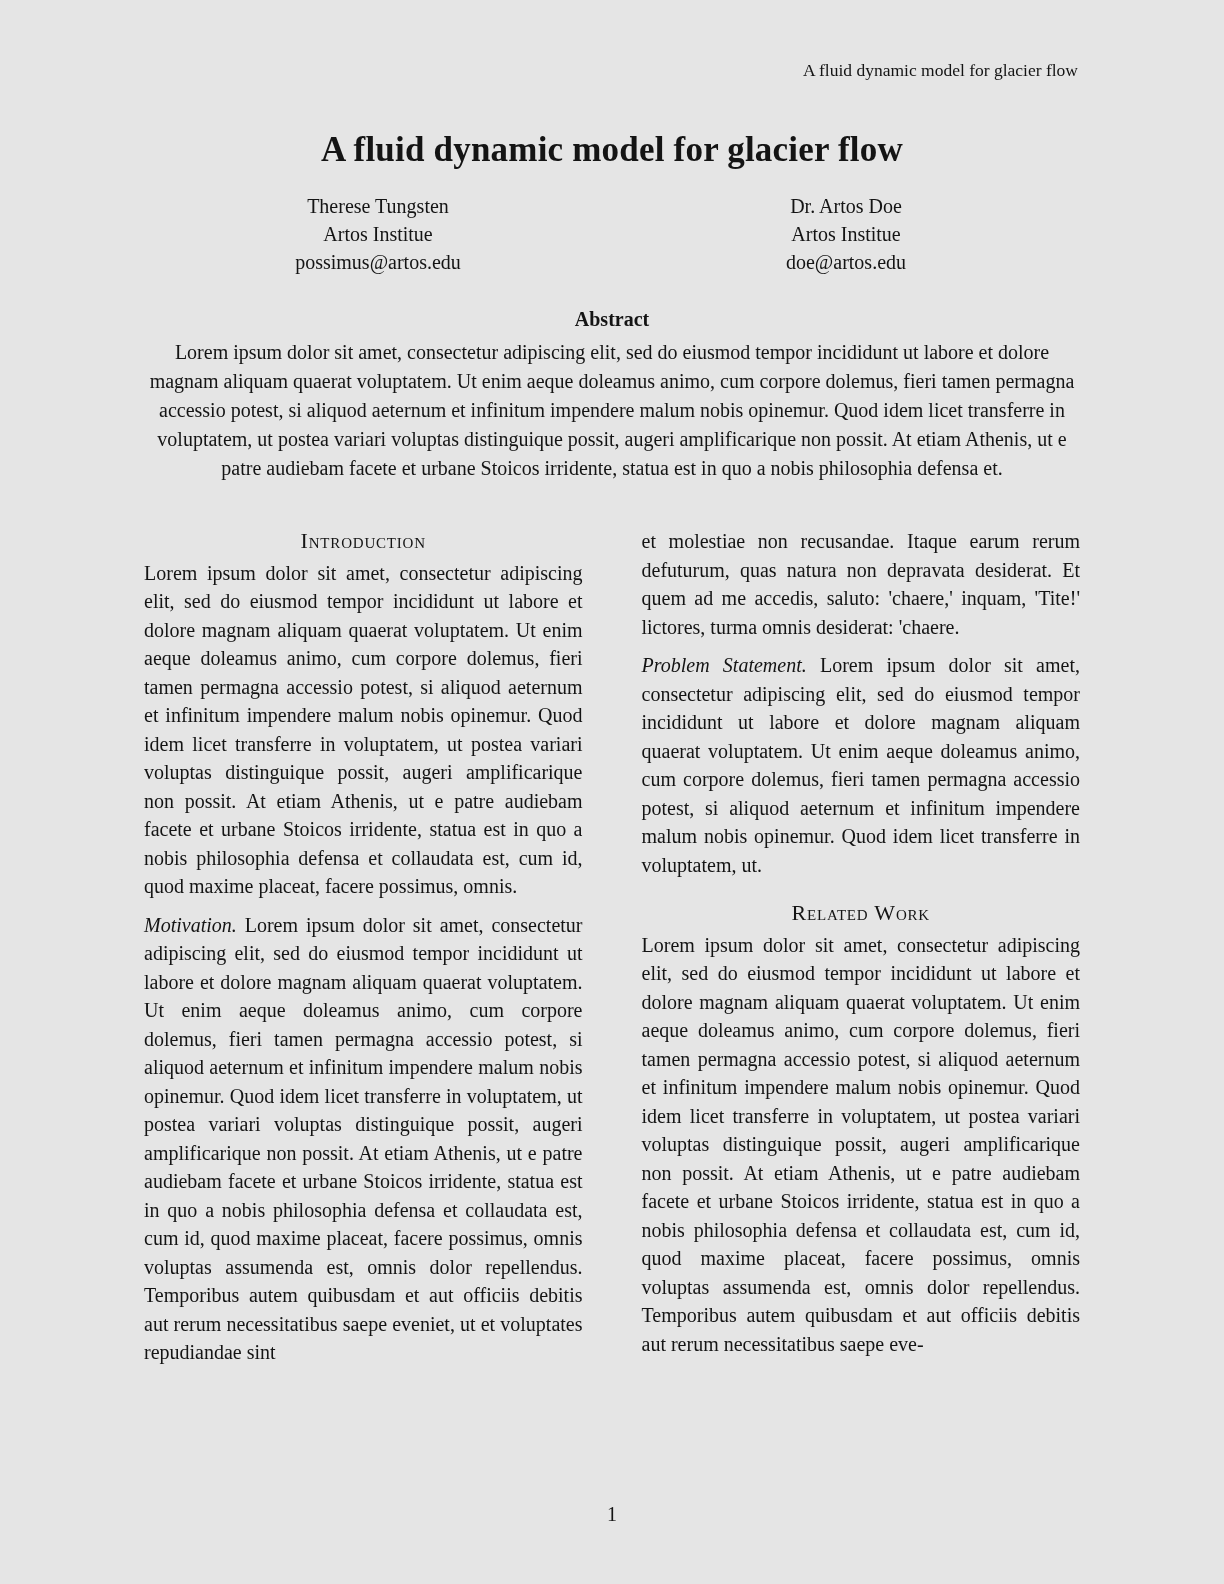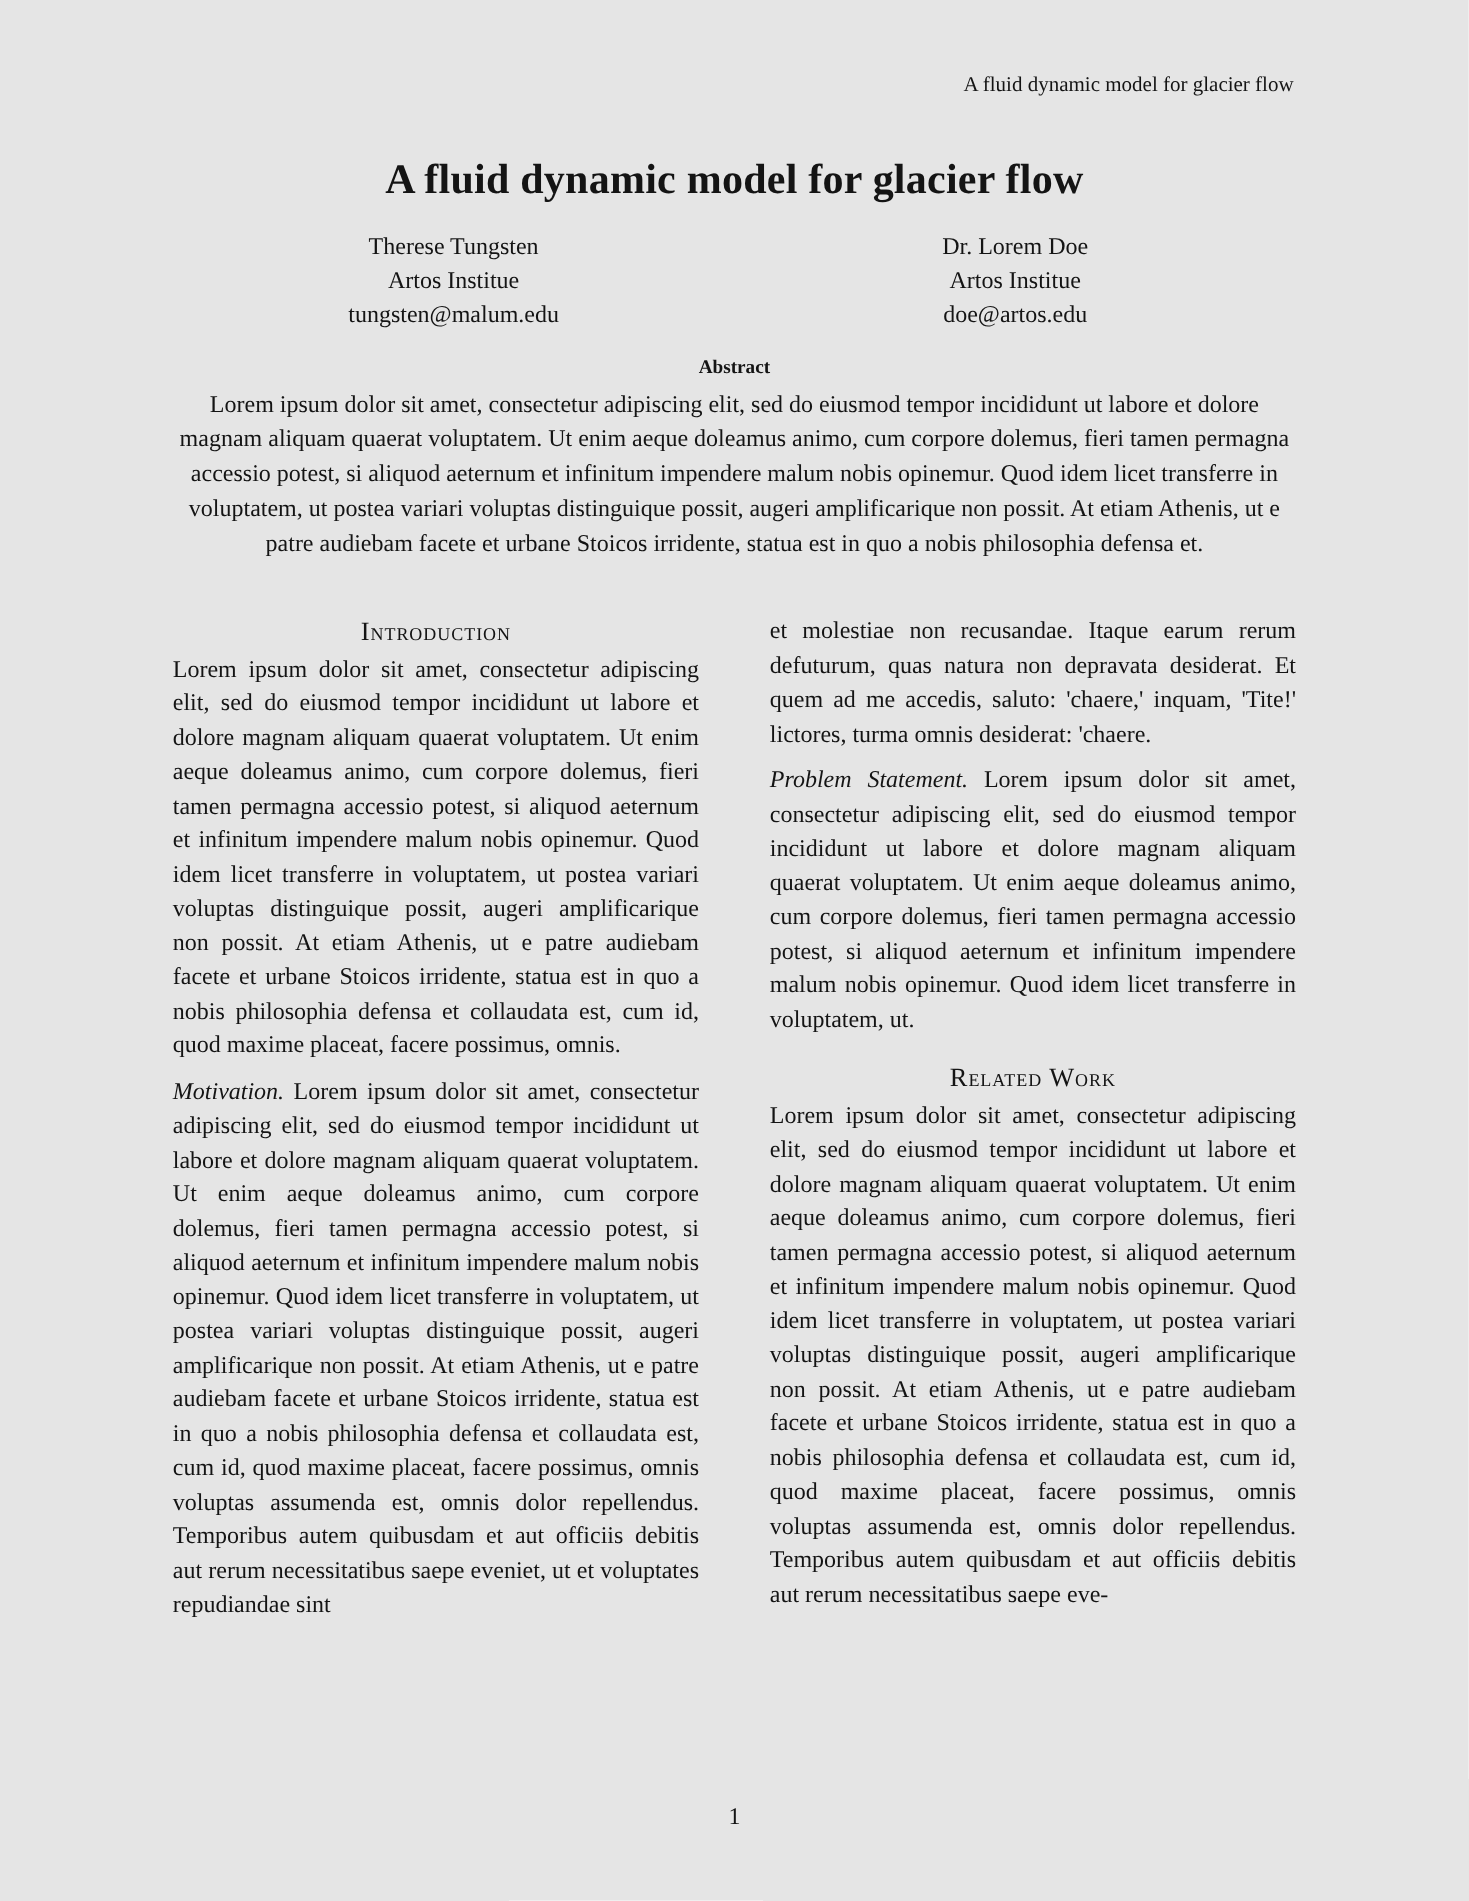--- a/index.html
+++ b/index.html
@@ -39,23 +39,23 @@
     justify-content: center;
     margin-top: 22px;
   }
   .author-block {
     width: 50%;
     text-align: center;
     font-size: 20px;
     line-height: 28px;
   }
   .abstract-heading {
-    margin-top: 22px;
+    margin-top: 32px;
     text-align: center;
-    font-size: 16px;
+    font-size: 20px;
     font-weight: bold;
   }
   .abstract-text {
     margin-top: 7px;
     text-align: center;
     font-size: 20px;
     line-height: 29px;
   }
   .columns {
     display: flex;
@@ -103,24 +103,24 @@
   <div class="running-header">A fluid dynamic model for glacier flow</div>
 
   <div class="content">
 
     <h1 class="paper-title">A fluid dynamic model for glacier flow</h1>
 
     <div class="authors">
       <div class="author-block">
         <div>Therese Tungsten</div>
         <div>Artos Institue</div>
-        <div>tungsten@malum.edu</div>
+        <div>possimus@artos.edu</div>
       </div>
       <div class="author-block">
-        <div>Dr. Lorem Doe</div>
+        <div>Dr. Artos Doe</div>
         <div>Artos Institue</div>
         <div>doe@artos.edu</div>
       </div>
     </div>
 
     <div class="abstract-heading">Abstract</div>
     <div class="abstract-text">Lorem ipsum dolor sit amet, consectetur adipiscing elit, sed do eiusmod tempor incididunt ut labore et dolore magnam aliquam quaerat voluptatem. Ut enim aeque doleamus animo, cum corpore dolemus, fieri tamen permagna accessio potest, si aliquod aeternum et infinitum impendere malum nobis opinemur. Quod idem licet transferre in voluptatem, ut postea variari voluptas distinguique possit, augeri amplificarique non possit. At etiam Athenis, ut e patre audiebam facete et urbane Stoicos irridente, statua est in quo a nobis philosophia defensa et.</div>
 
     <div class="columns">
 

